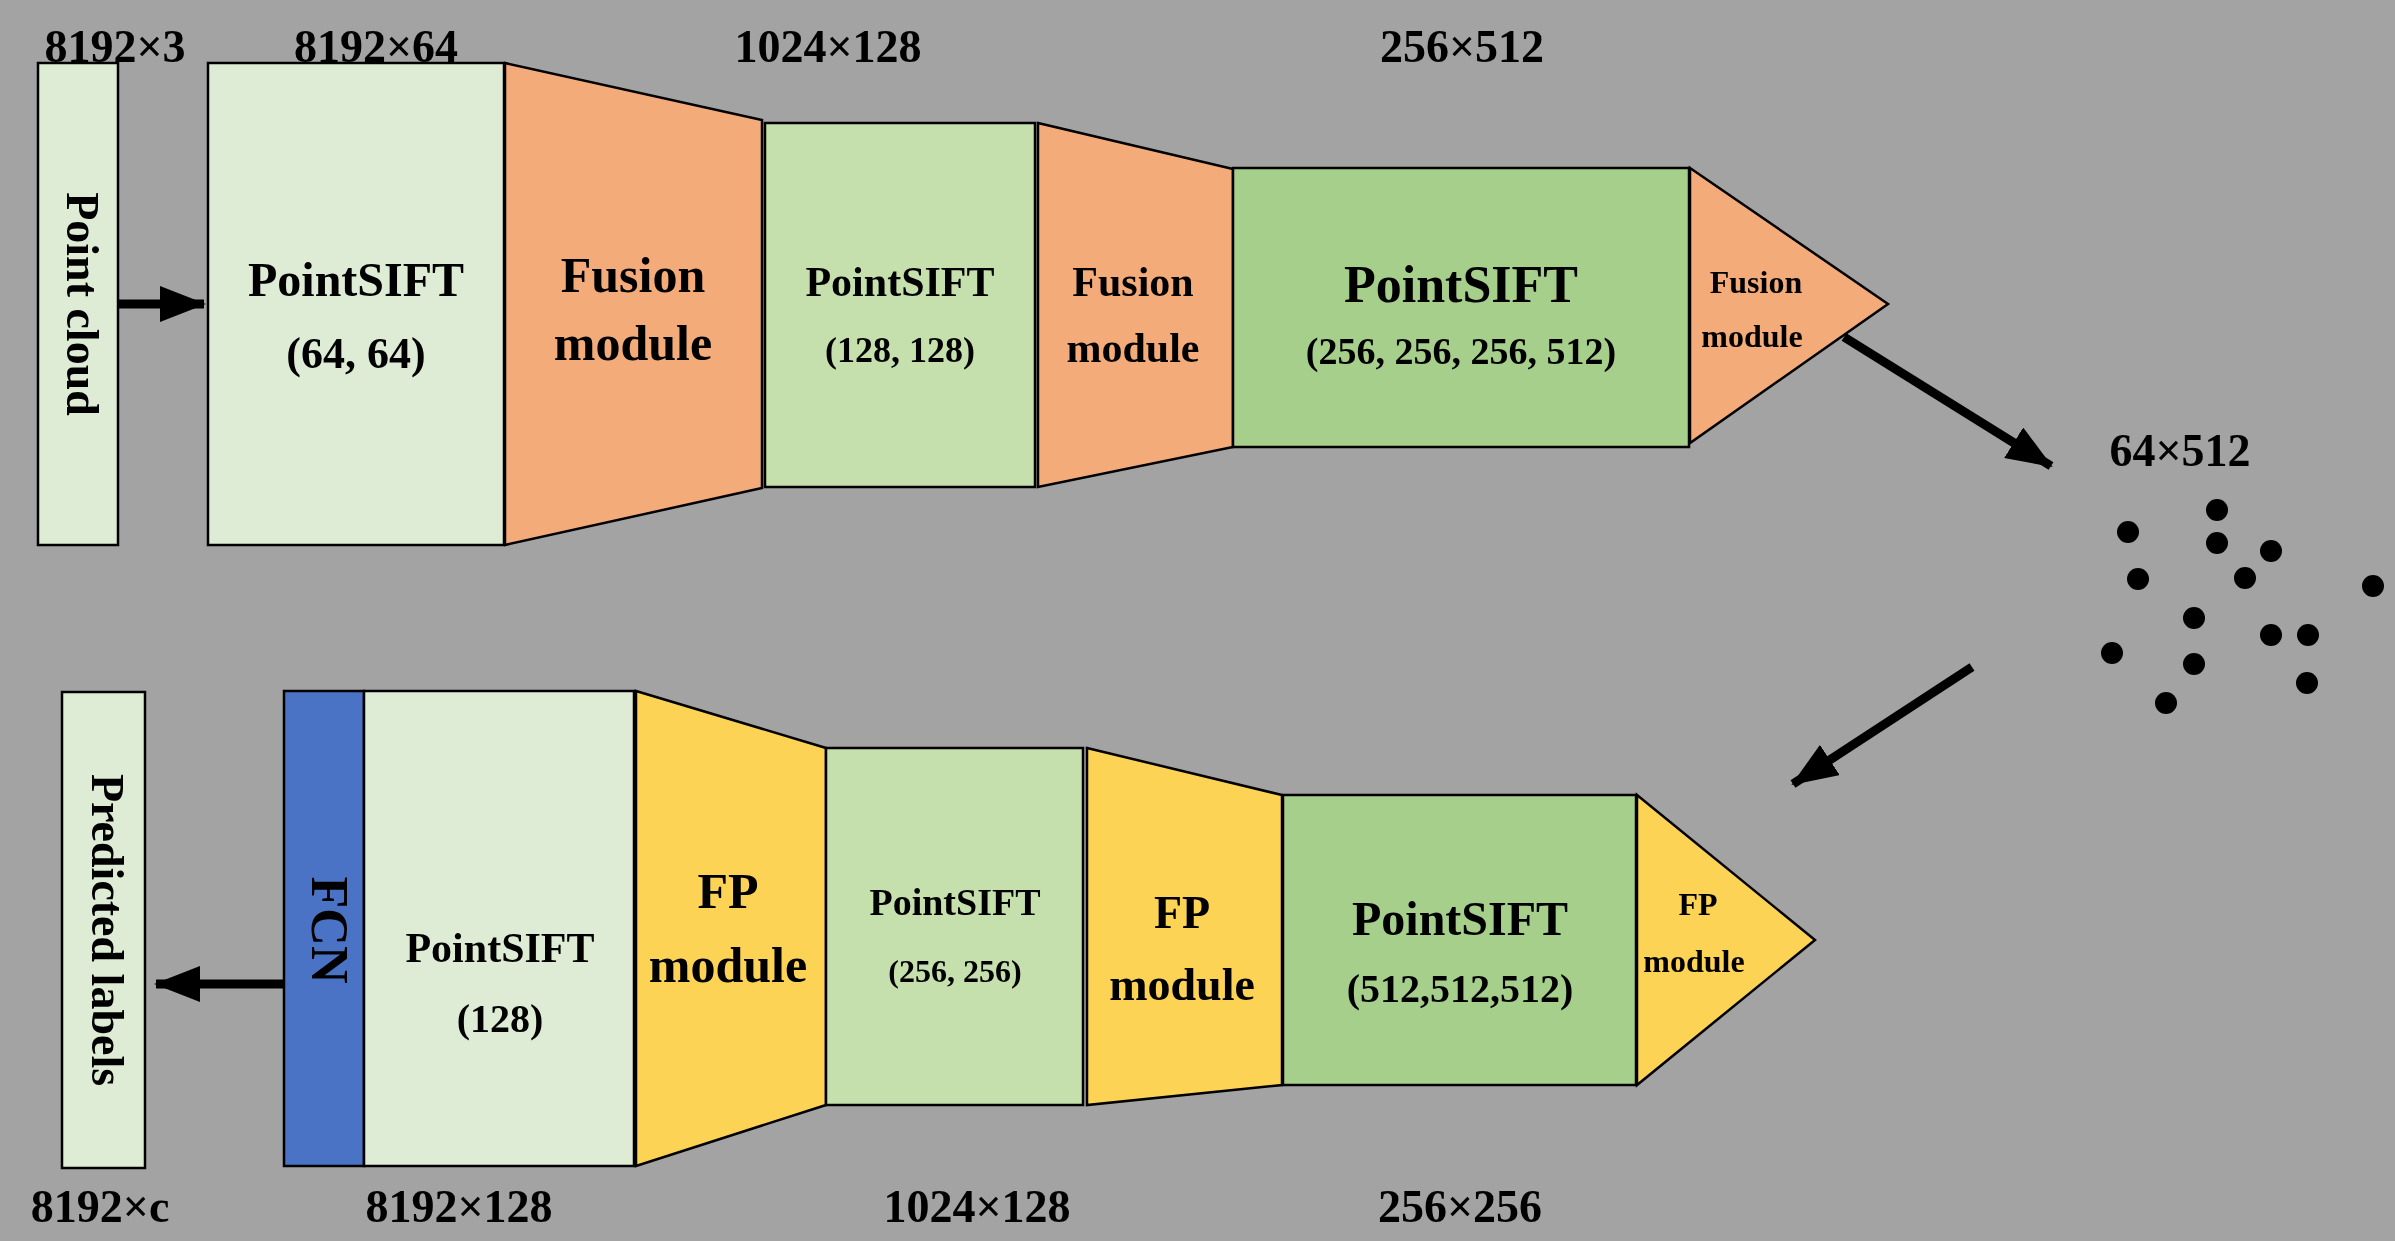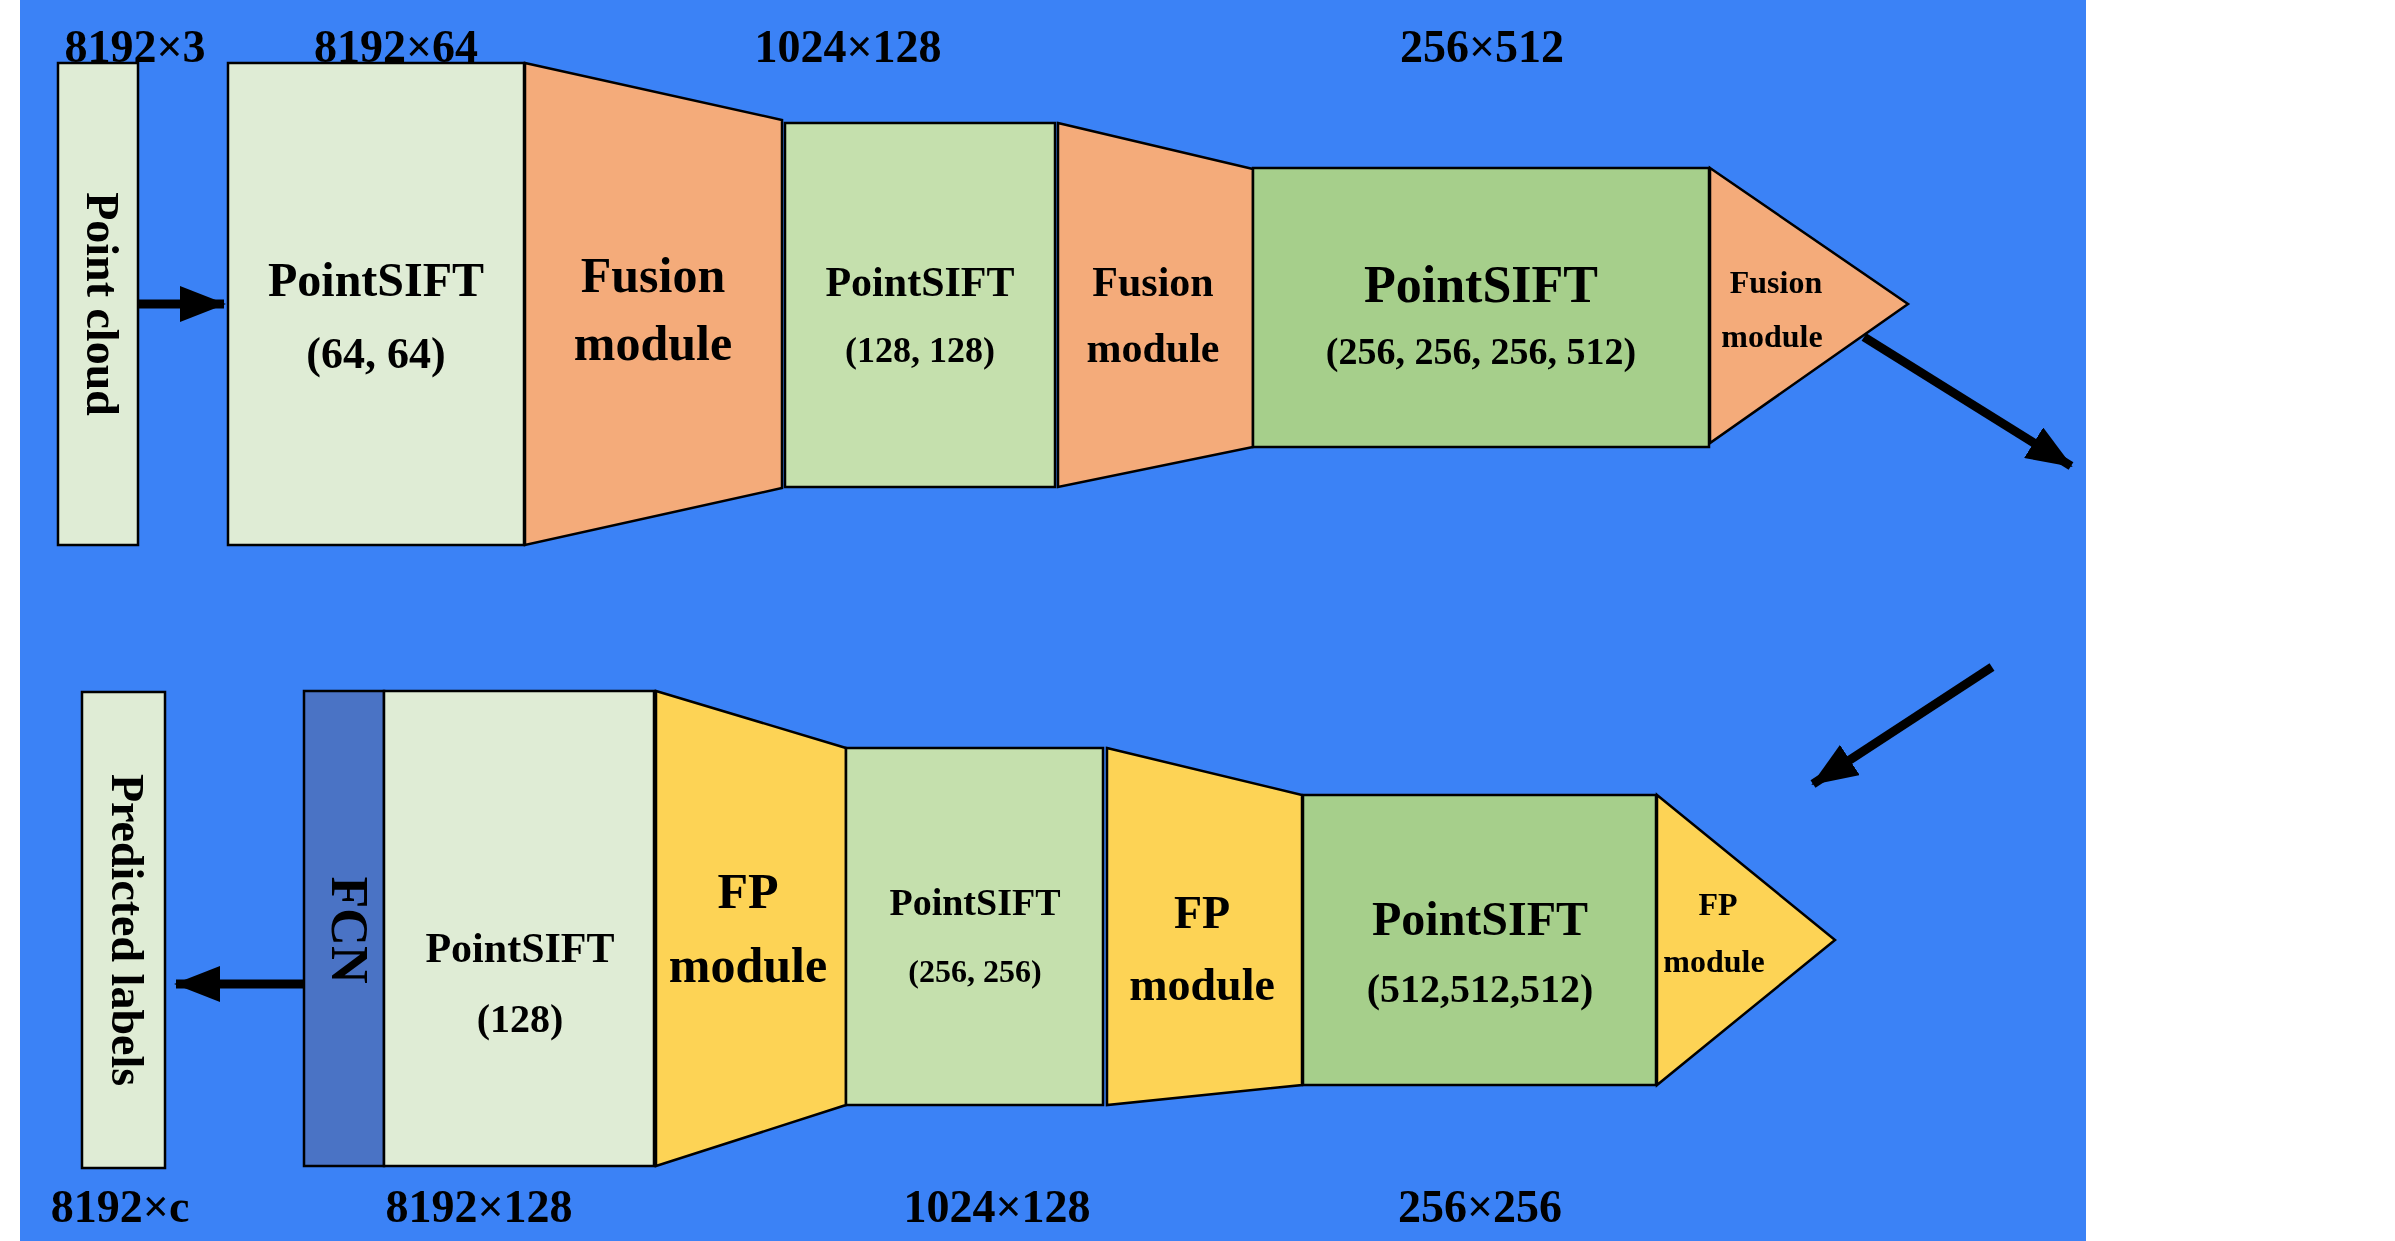--- a/index.html
+++ b/index.html
@@ -1,16 +1,16 @@
 <!DOCTYPE html>
 <html><head>
 <meta charset="utf-8">
 <style>
   html,body{margin:0;padding:0;background:#ffffff;}
-  .stage{position:relative;width:2066px;height:1241px;background:#3b82f6;overflow:hidden;margin-left:20px;}
+  .stage{position:relative;width:2395px;height:1241px;background:#a3a3a3;overflow:hidden;}
   svg{display:block;}
   text{font-family:"Liberation Serif","DejaVu Serif",serif;font-weight:bold;fill:#000;}
   .dim{font-size:46px;}
   .shape{stroke:#000;stroke-width:2.5px;}
   .arrowline{stroke:#000;fill:none;}
 </style>
 </head>
 <body>
 
 <div class="stage">

